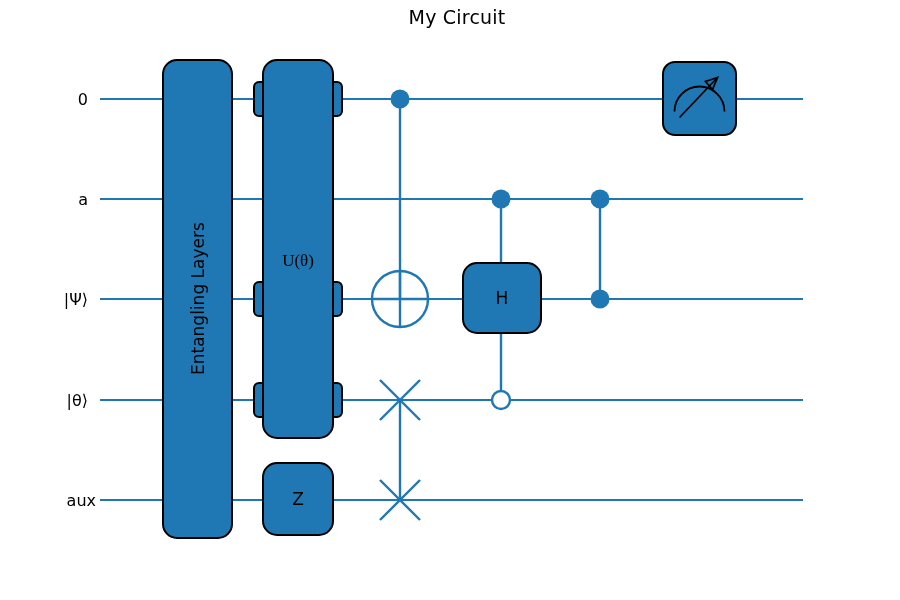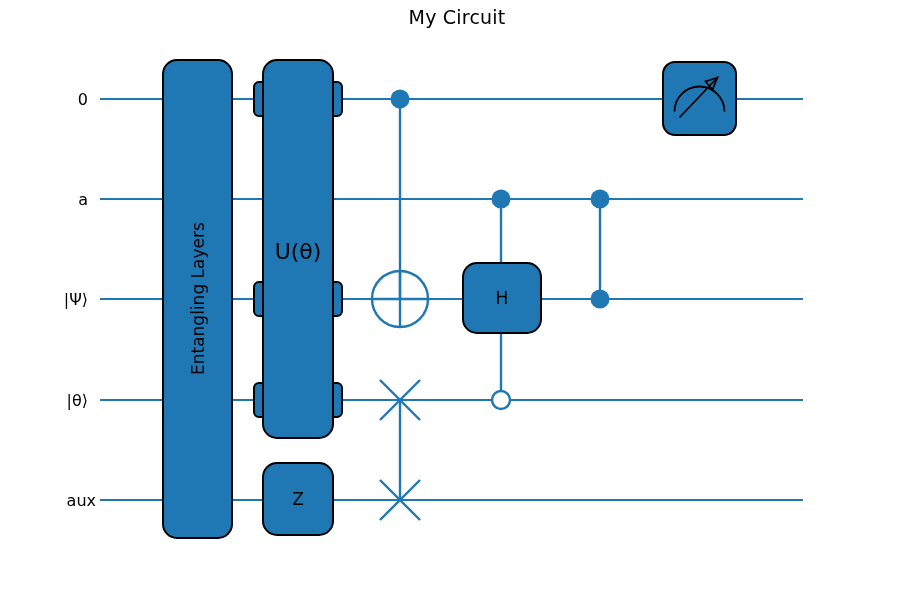--- a/index.html
+++ b/index.html
@@ -71,16 +71,16 @@
     </g>
 </svg>
 
 <div id="labels-layer">
     <div class="qlabel" style="left: 8px; top: 99px;">0</div>
     <div class="qlabel" style="left: 8px; top: 199px;">a</div>
     <div class="qlabel" style="left: 8px; top: 299px;">|Ψ⟩</div>
     <div class="qlabel" style="left: 8px; top: 400px;">|θ⟩</div>
     <div class="qlabel" style="left: 16px; top: 500px;">aux</div>
     <div class="gate-label vert" style="left: 37.5px; top: 139px; width: 320px; height: 320px; font-size: 17px;">Entangling Layers</div>
-    <div class="gate-label" style="left: 138px; top: 91px; width: 320px; height: 320px; font-size: 22px;">U(θ)</div>
+    <div class="gate-label" style="left: 138px; top: 101px; width: 320px; height: 320px; font-size: 17px; font-family: Liberation Serif, serif;">U(θ)</div>
     <div class="gate-label" style="left: 138px; top: 339px; width: 320px; height: 320px; font-size: 17px;">Z</div>
     <div class="gate-label" style="left: 342px; top: 138px; width: 320px; height: 320px; font-size: 17px;">H</div>
   </div>
 
 </body></html>

